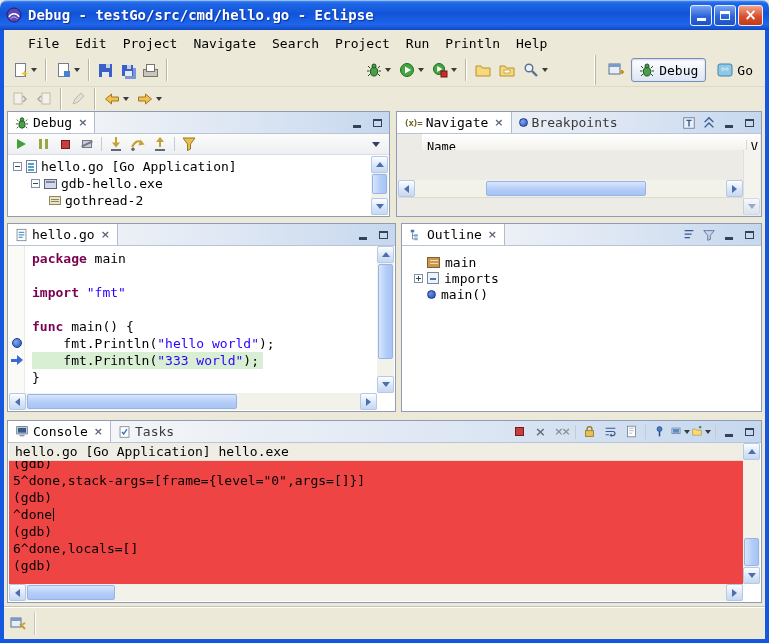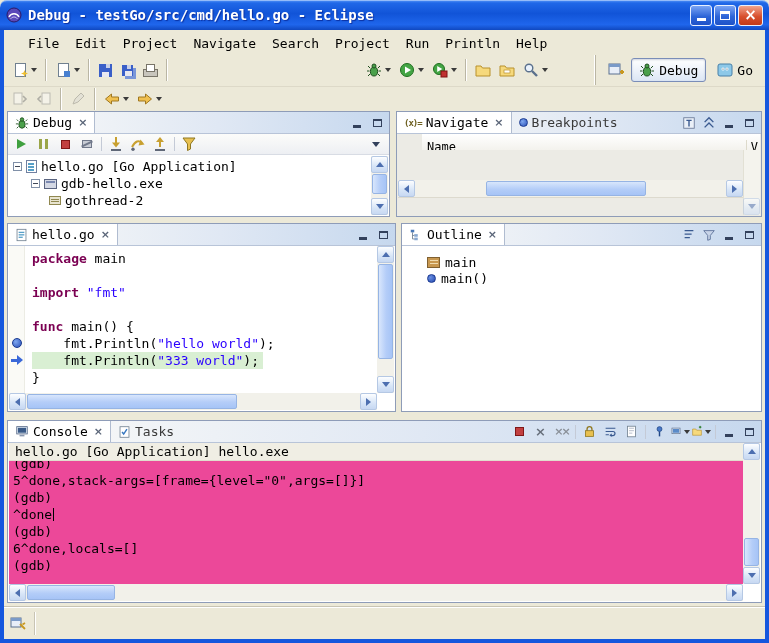--- a/index.html
+++ b/index.html
@@ -151,21 +151,21 @@
   .oic { margin-right:5px; flex:none; position:relative; }
   .ic-package { width:13px; height:11px; background:#C89850; border:1px solid #806030; }
   .ic-package::after { content:""; position:absolute; left:2px; top:2px; width:8px; height:1px; background:#F0DCB0; box-shadow:0 3px 0 #F0DCB0; }
   .ic-imports { width:12px; height:12px; background:#EFF3F8; border:1px solid #7888A0; }
   .ic-imports::after { content:""; position:absolute; left:2px; top:5px; width:6px; height:2px; background:#4878B8; }
   .ic-function { width:9px; height:9px; border-radius:50%; background:radial-gradient(circle at 35% 35%,#6A8FE0,#2348B0); border:1px solid #1A3890; }
 
   
   .proc-label { position:absolute; top:22px; left:1px; right:18px; height:18px; background:#F0EEE4;
     border-bottom:1px solid #E0DDCE; display:flex; align-items:center; padding-left:6px; white-space:nowrap; }
-  .con-text { position:absolute; top:40px; left:1px; right:18px; bottom:18px; background:#ec4899; overflow:hidden;
+  .con-text { position:absolute; top:40px; left:1px; right:18px; bottom:18px; background:#ef4444; overflow:hidden;
     line-height:17px; padding-left:4px; }
   .con-text-inner { margin-top:-6px; white-space:pre; }
   .con-line { height:17px; }
   .caret { display:inline-block; width:1px; height:13px; background:#000; vertical-align:-2px; margin-left:1px; }
   .cbtn { width:19px; height:17px; display:flex; align-items:center; justify-content:center; }
   .g-x { color:#68707C; font-weight:bold; font-size:13px; line-height:13px; font-family:"DejaVu Sans",sans-serif; }
   .g-xx { color:#8A9098; font-weight:bold; font-size:11px; letter-spacing:-2px; font-family:"DejaVu Sans",sans-serif; }
   .vsep { width:1px; height:14px; background:#C4CAD6; margin:0 2px; }
 
   
@@ -565,20 +565,25 @@
         <div class="hbtn">
             <div class="g-vmax"></div>
           </div>
       </div>
     </div>
     <div class="otree" id="otree">
         <div class="orow">
           <span class="oic ic-package"></span>
           <span>main</span>
         </div>
+        <div class="orow hasexp">
+          <span class="exp plus"></span>
+          <span class="oic ic-imports"></span>
+          <span>imports</span>
+        </div>
         <div class="orow">
           <span class="oic ic-function"></span>
           <span>main()</span>
         </div>
       </div>
   </div>
 
   <div class="view" style="left:7px;top:420px;width:755px;height:183px;">
     <div class="vhdr">
       <div class="vtab sel">

